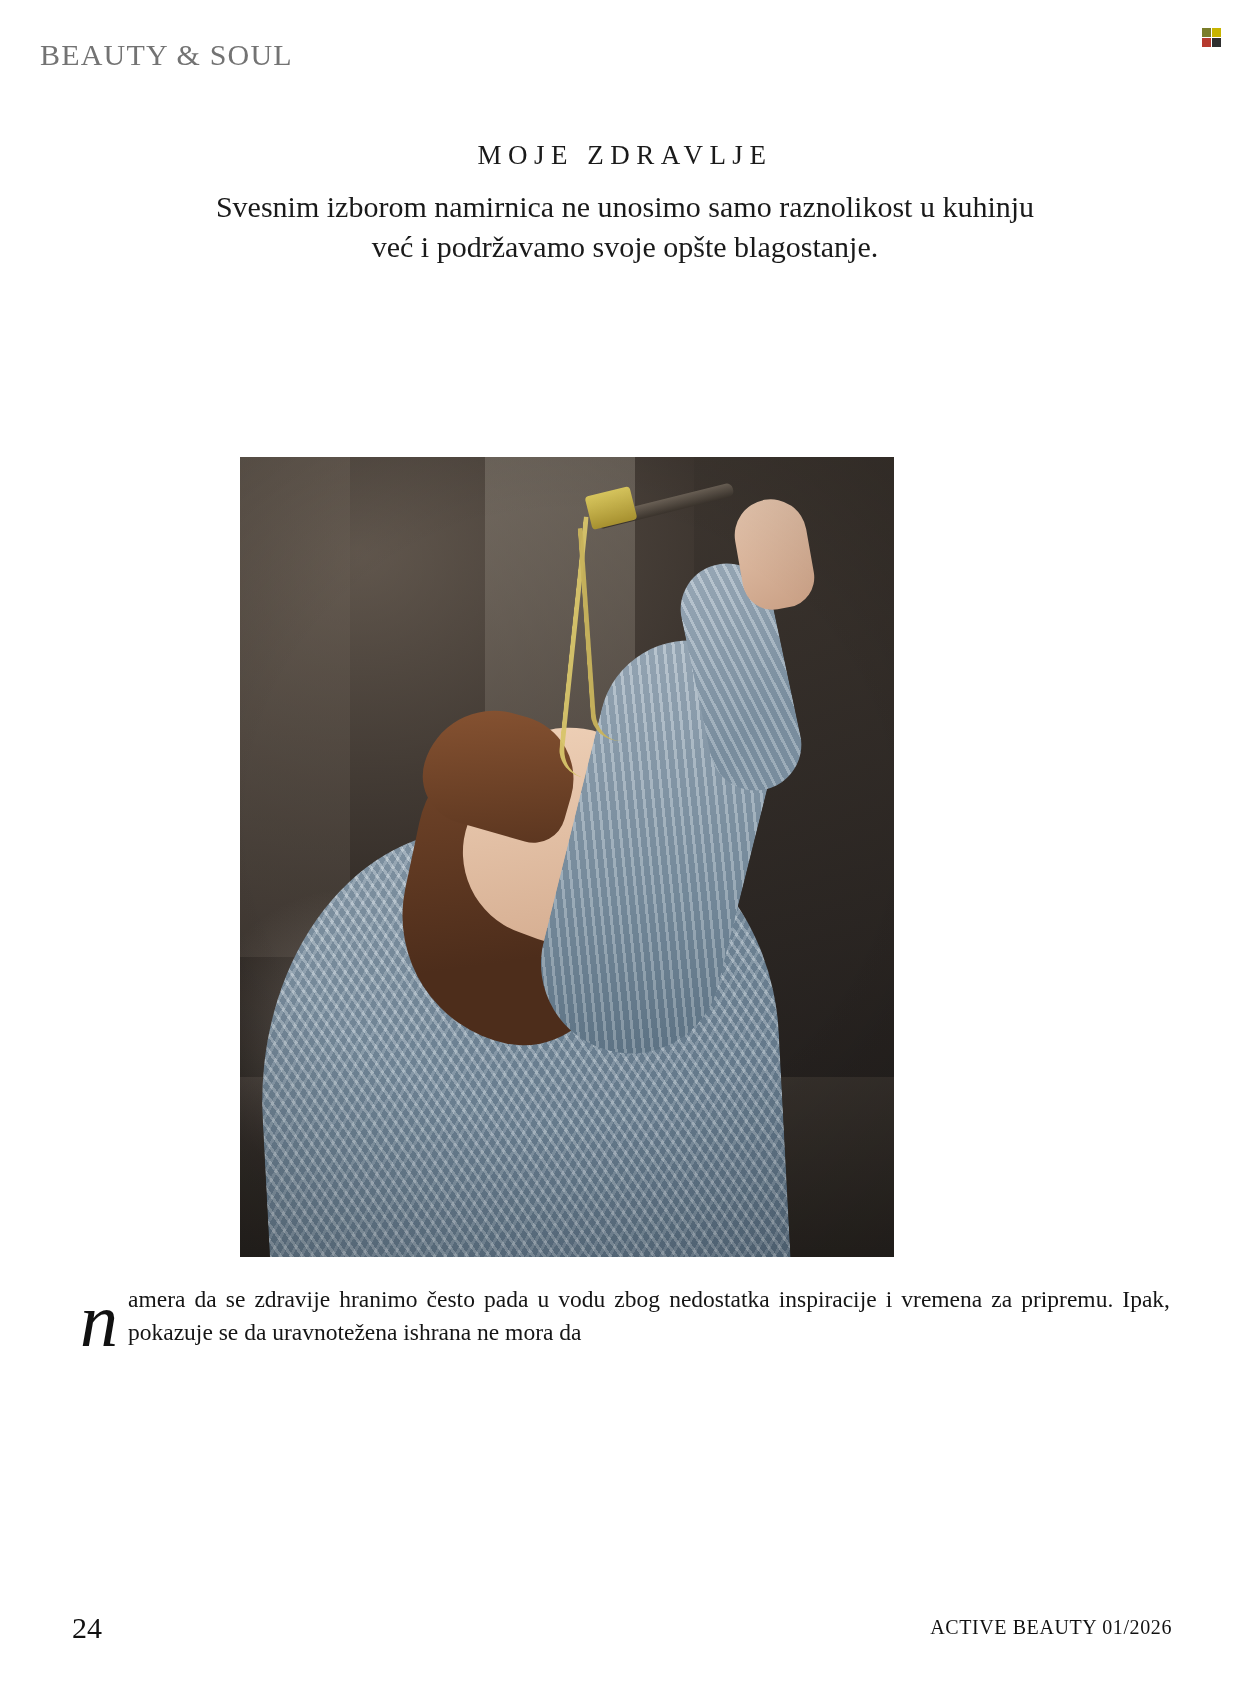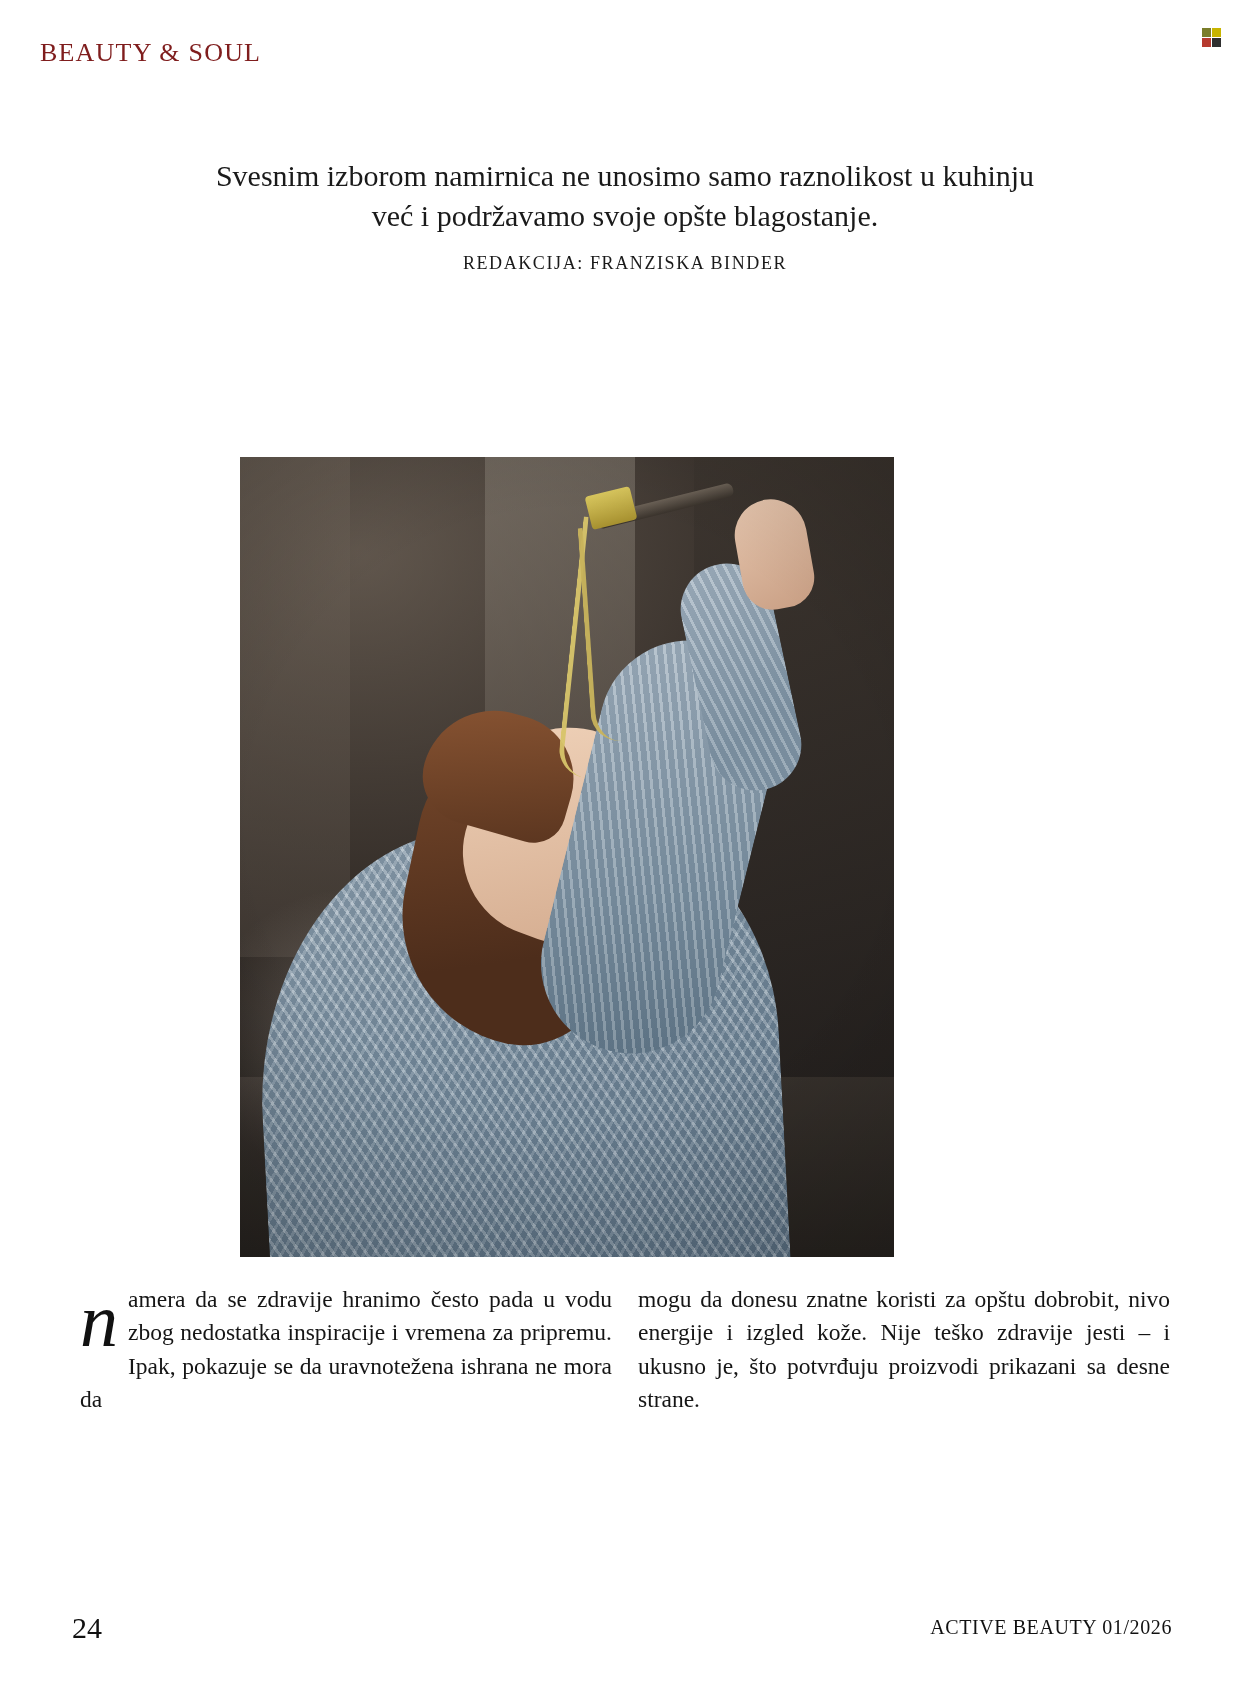--- a/index.html
+++ b/index.html
@@ -21,23 +21,23 @@
     inset: 0;
     background: #ffffff;
   }
 
   
   .running-head {
     position: absolute;
     left: 40px;
     top: 38px;
     font-family: "Liberation Serif", serif;
-    font-size: 26px;
+    font-size: 30px;
     letter-spacing: 1.2px;
-    color: #7f1d1d;
+    color: #737373;
     white-space: nowrap;
   }
 
   
   .corner-mark {
     position: absolute;
     right: 28px;
     top: 28px;
     width: 20px;
     height: 20px;
@@ -316,22 +316,22 @@
   </div>
 
   <div class="corner-mark">
     <i class="q1"></i>
     <i class="q2"></i>
     <i class="q3"></i>
     <i class="q4"></i>
   </div>
 
   <div class="headline-block">
+    <div class="kicker">MOJE ZDRAVLJE</div>
     <div class="deck">Svesnim izborom namirnica ne unosimo samo raznolikost u kuhinju već i podržavamo svoje opšte blagostanje.</div>
-    <div class="byline">REDAKCIJA: FRANZISKA BINDER</div>
   </div>
 
   <div class="photo-wrap">
     <div class="photo">
       <div class="bg-panel left"></div>
       <div class="bg-panel mid"></div>
       <div class="bg-panel right"></div>
       <div class="bg-blur"></div>
       <div class="bg-floor"></div>
 
@@ -350,21 +350,18 @@
 
       <div class="photo-vignette"></div>
     </div>
   </div>
 
   <div class="columns">
     <div class="col">
       <span class="dropcap">n</span>
       <p>amera da se zdravije hranimo često pada u vodu zbog nedostatka inspiracije i vremena za pripremu. Ipak, pokazuje se da uravnotežena ishrana ne mora da</p>
     </div>
-    <div class="col">
-      <p>mogu da donesu znatne koristi za opštu dobrobit, nivo energije i izgled kože. Nije teško zdravije jesti – i ukusno je, što potvrđuju proizvodi prikazani sa desne strane.</p>
-    </div>
   </div>
 
   <div class="folio">24</div>
   <div class="footer-right">ACTIVE BEAUTY 01/2026</div>
 
 </div>
 
 </body></html>

